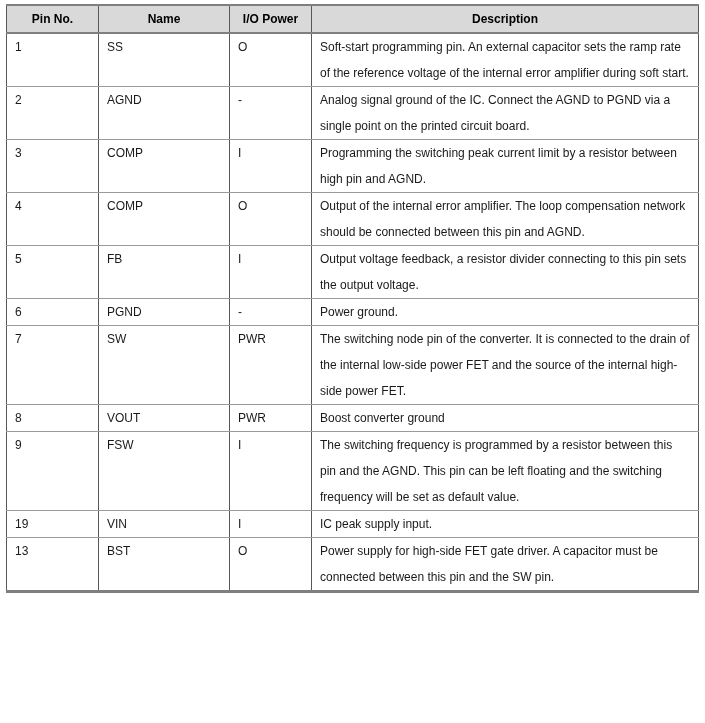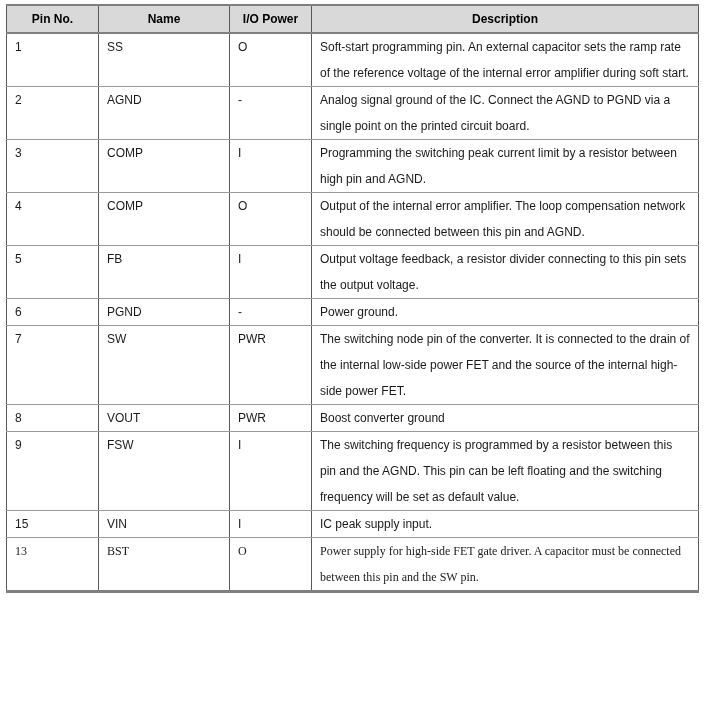--- a/index.html
+++ b/index.html
@@ -43,21 +43,20 @@
     height: 26px;
     border-bottom: 2px solid #7f7f7f;
     text-align: center;
   }
   table.pin-table tbody td {
     border-bottom: 1px solid #9a9a9a;
     background: #ffffff;
   }
   table.pin-table tbody tr:last-child td {
     border-bottom: none;
-    font-family: Liberation Serif, serif;
   }
   col.c-pin  { width: 92px; }
   col.c-name { width: 131px; }
   col.c-io   { width: 82px; }
   col.c-desc { width: 387px; }
 </style>
 </head>
 <body>
 
 <div class="doc-wrap">
@@ -125,21 +124,21 @@
         <td>PWR</td>
         <td>Boost converter ground</td>
       </tr>
       <tr>
         <td>9</td>
         <td>FSW</td>
         <td>I</td>
         <td>The switching frequency is programmed by a resistor between this pin and the AGND. This pin can be left floating and the switching frequency will be set as default value.</td>
       </tr>
       <tr>
-        <td>15</td>
+        <td>19</td>
         <td>VIN</td>
         <td>I</td>
         <td>IC peak supply input.</td>
       </tr>
       <tr>
         <td>13</td>
         <td>BST</td>
         <td>O</td>
         <td>Power supply for high-side FET gate driver. A capacitor must be connected between this pin and the SW pin.</td>
       </tr>

